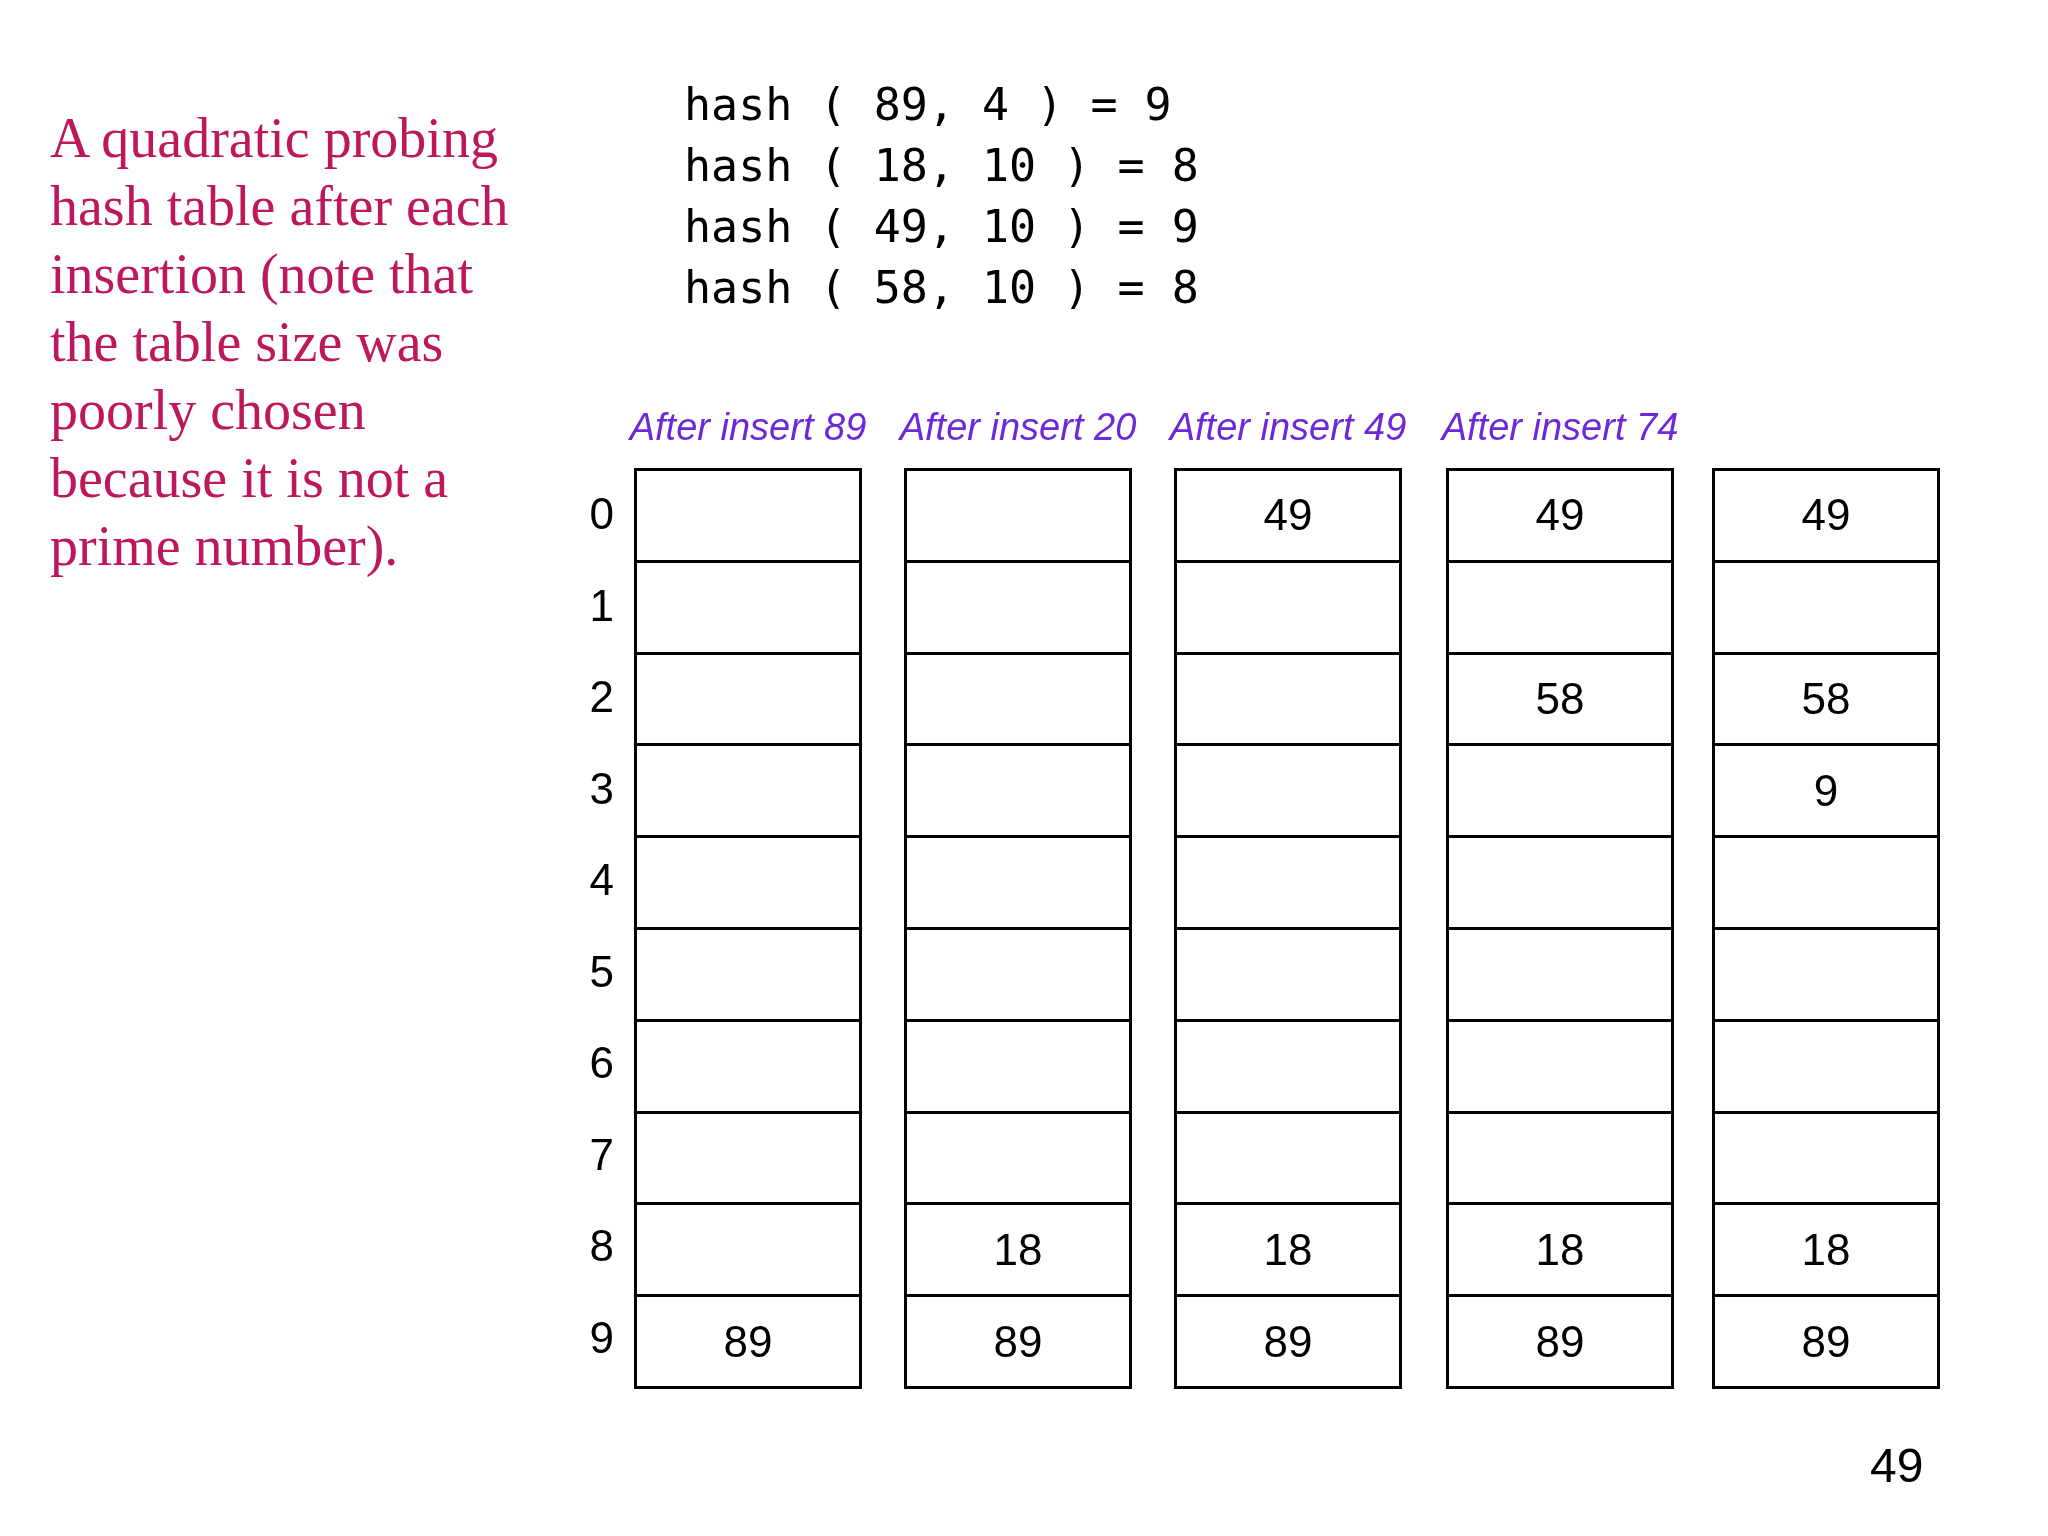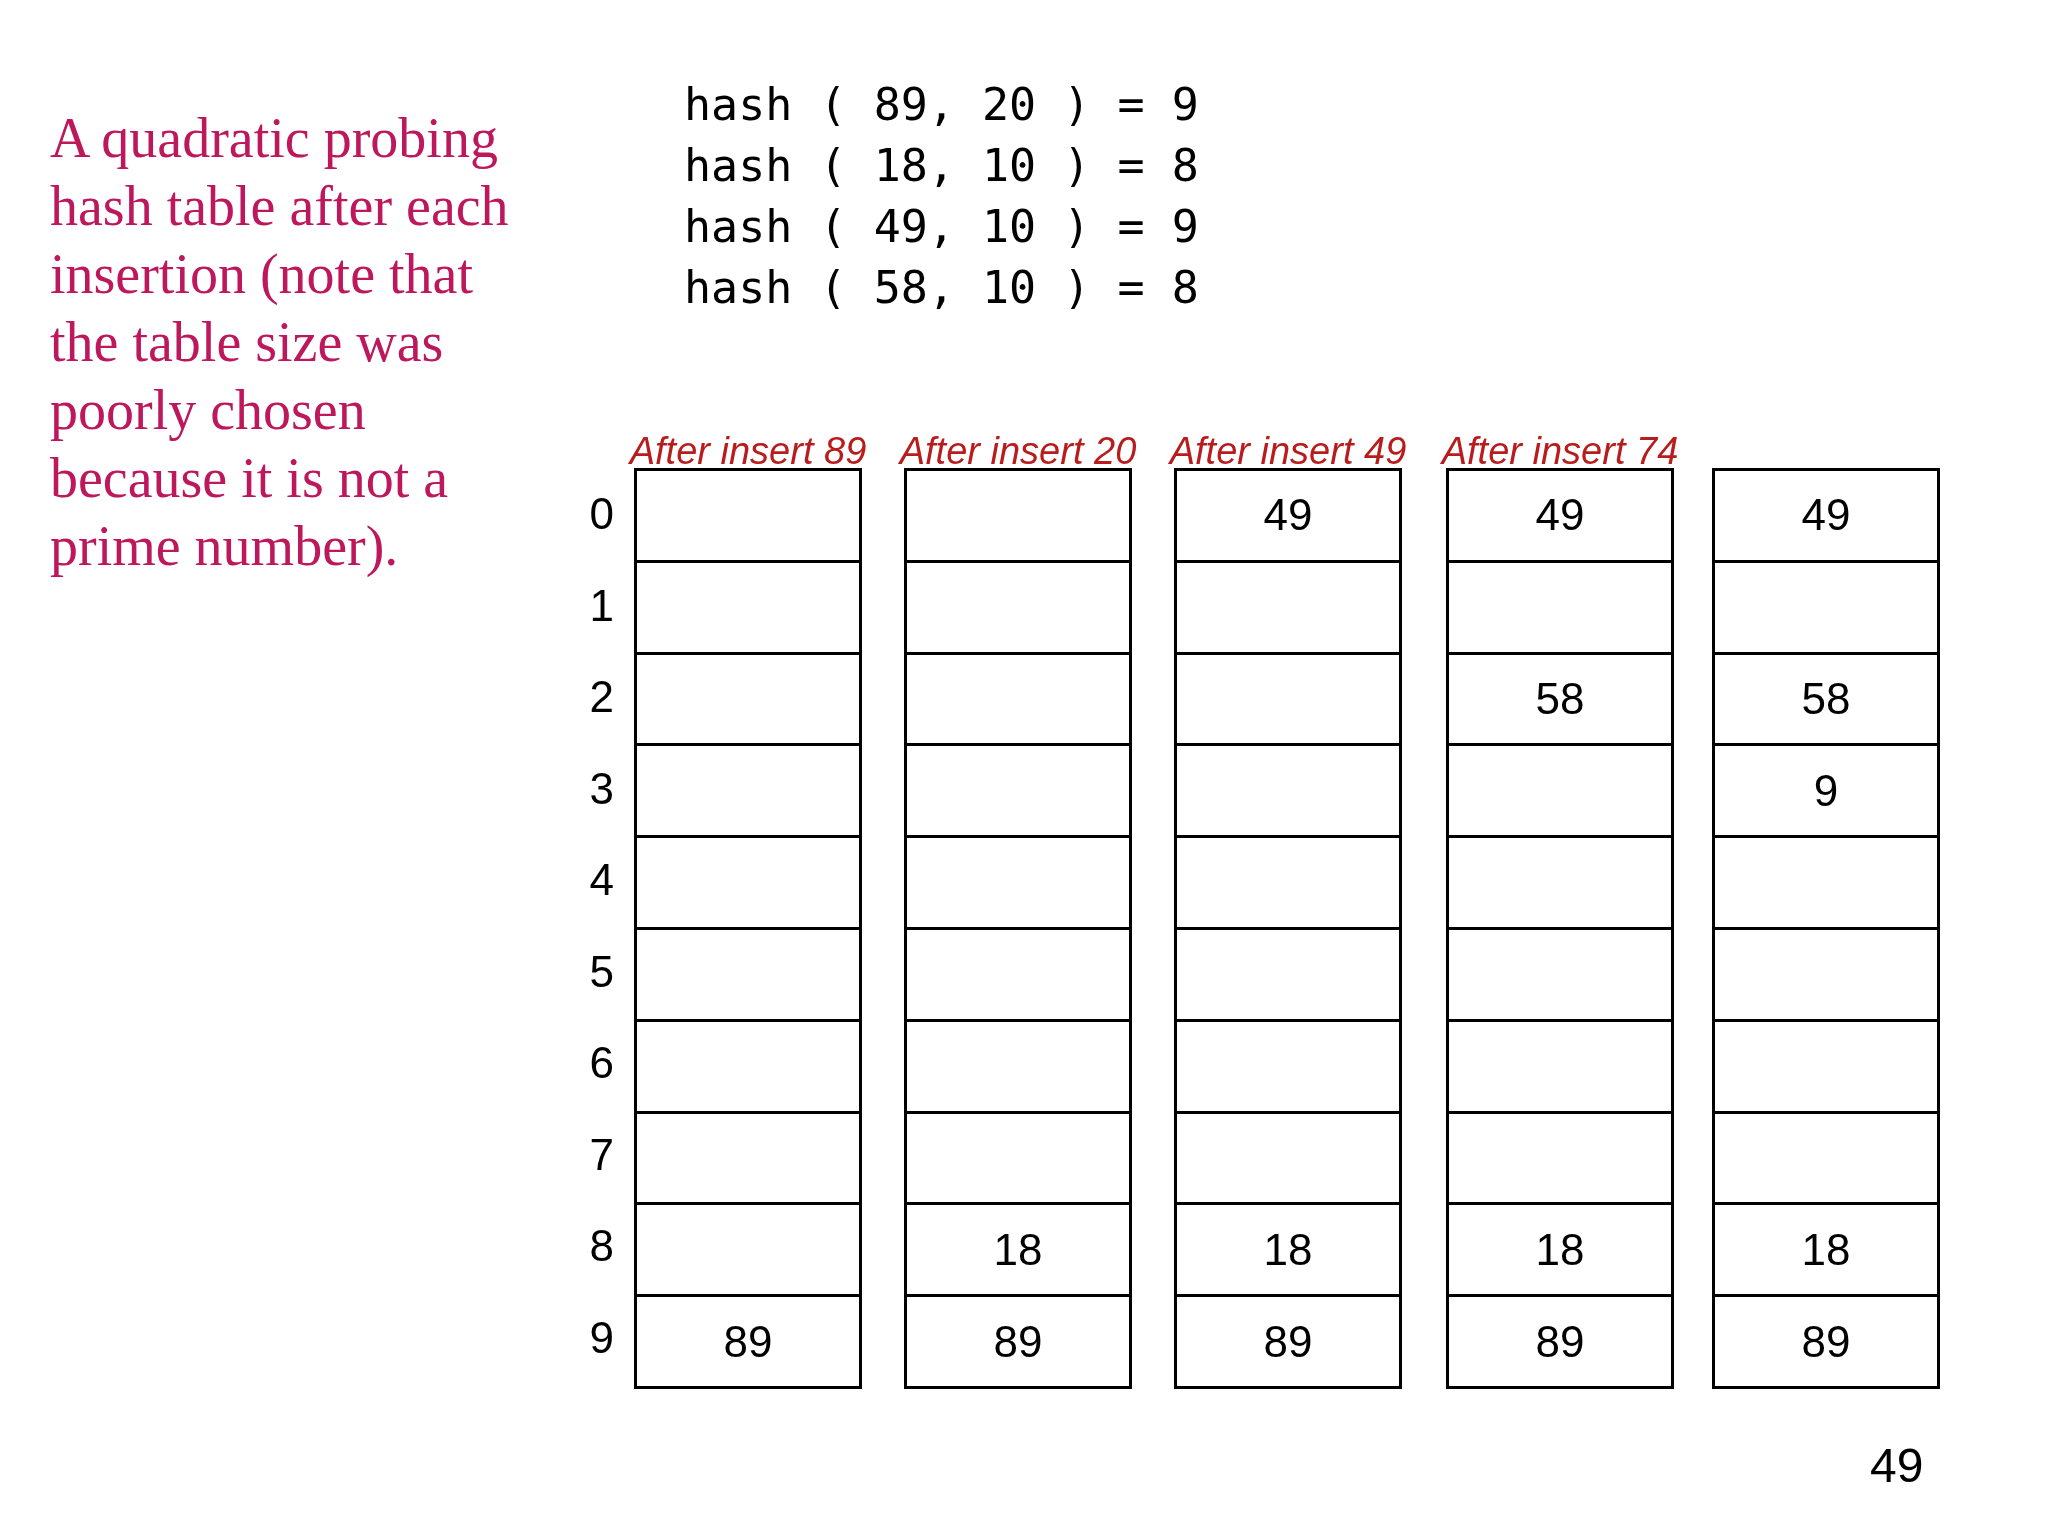--- a/index.html
+++ b/index.html
@@ -33,27 +33,27 @@
     font-family: "DejaVu Sans Mono", monospace;
     font-size: 45px;
     line-height: 61px;
     color: #000000;
   }
   .code-line {
     white-space: pre;
   }
   .hdr {
     position: absolute;
-    top: 430px;
+    top: 406px;
     width: 400px;
     text-align: center;
     font-family: "Liberation Sans", sans-serif;
     font-style: italic;
     font-size: 38px;
-    color: #b91c1c;
+    color: #6d28d9;
     white-space: nowrap;
   }
   .col {
     position: absolute;
     top: 468px;
     width: 228px;
     height: 921px;
     border: 3px solid #000000;
     box-sizing: border-box;
     display: flex;
@@ -101,21 +101,21 @@
 
   <div class="caption">A quadratic probing
 hash table after each
 insertion (note that
 the table size was
 poorly chosen
 because it is not a
 prime number).</div>
 
   <div class="code-block">
-    <div class="code-line">hash ( 89, 20 ) = 9</div>
+    <div class="code-line">hash ( 89, 4 ) = 9</div>
     <div class="code-line">hash ( 18, 10 ) = 8</div>
     <div class="code-line">hash ( 49, 10 ) = 9</div>
     <div class="code-line">hash ( 58, 10 ) = 8</div>
   </div>
 
   <div class="hdr" style="left:548px">After insert 89</div>
   <div class="hdr" style="left:818px">After insert 20</div>
   <div class="hdr" style="left:1088px">After insert 49</div>
   <div class="hdr" style="left:1360px">After insert 74</div>
 

